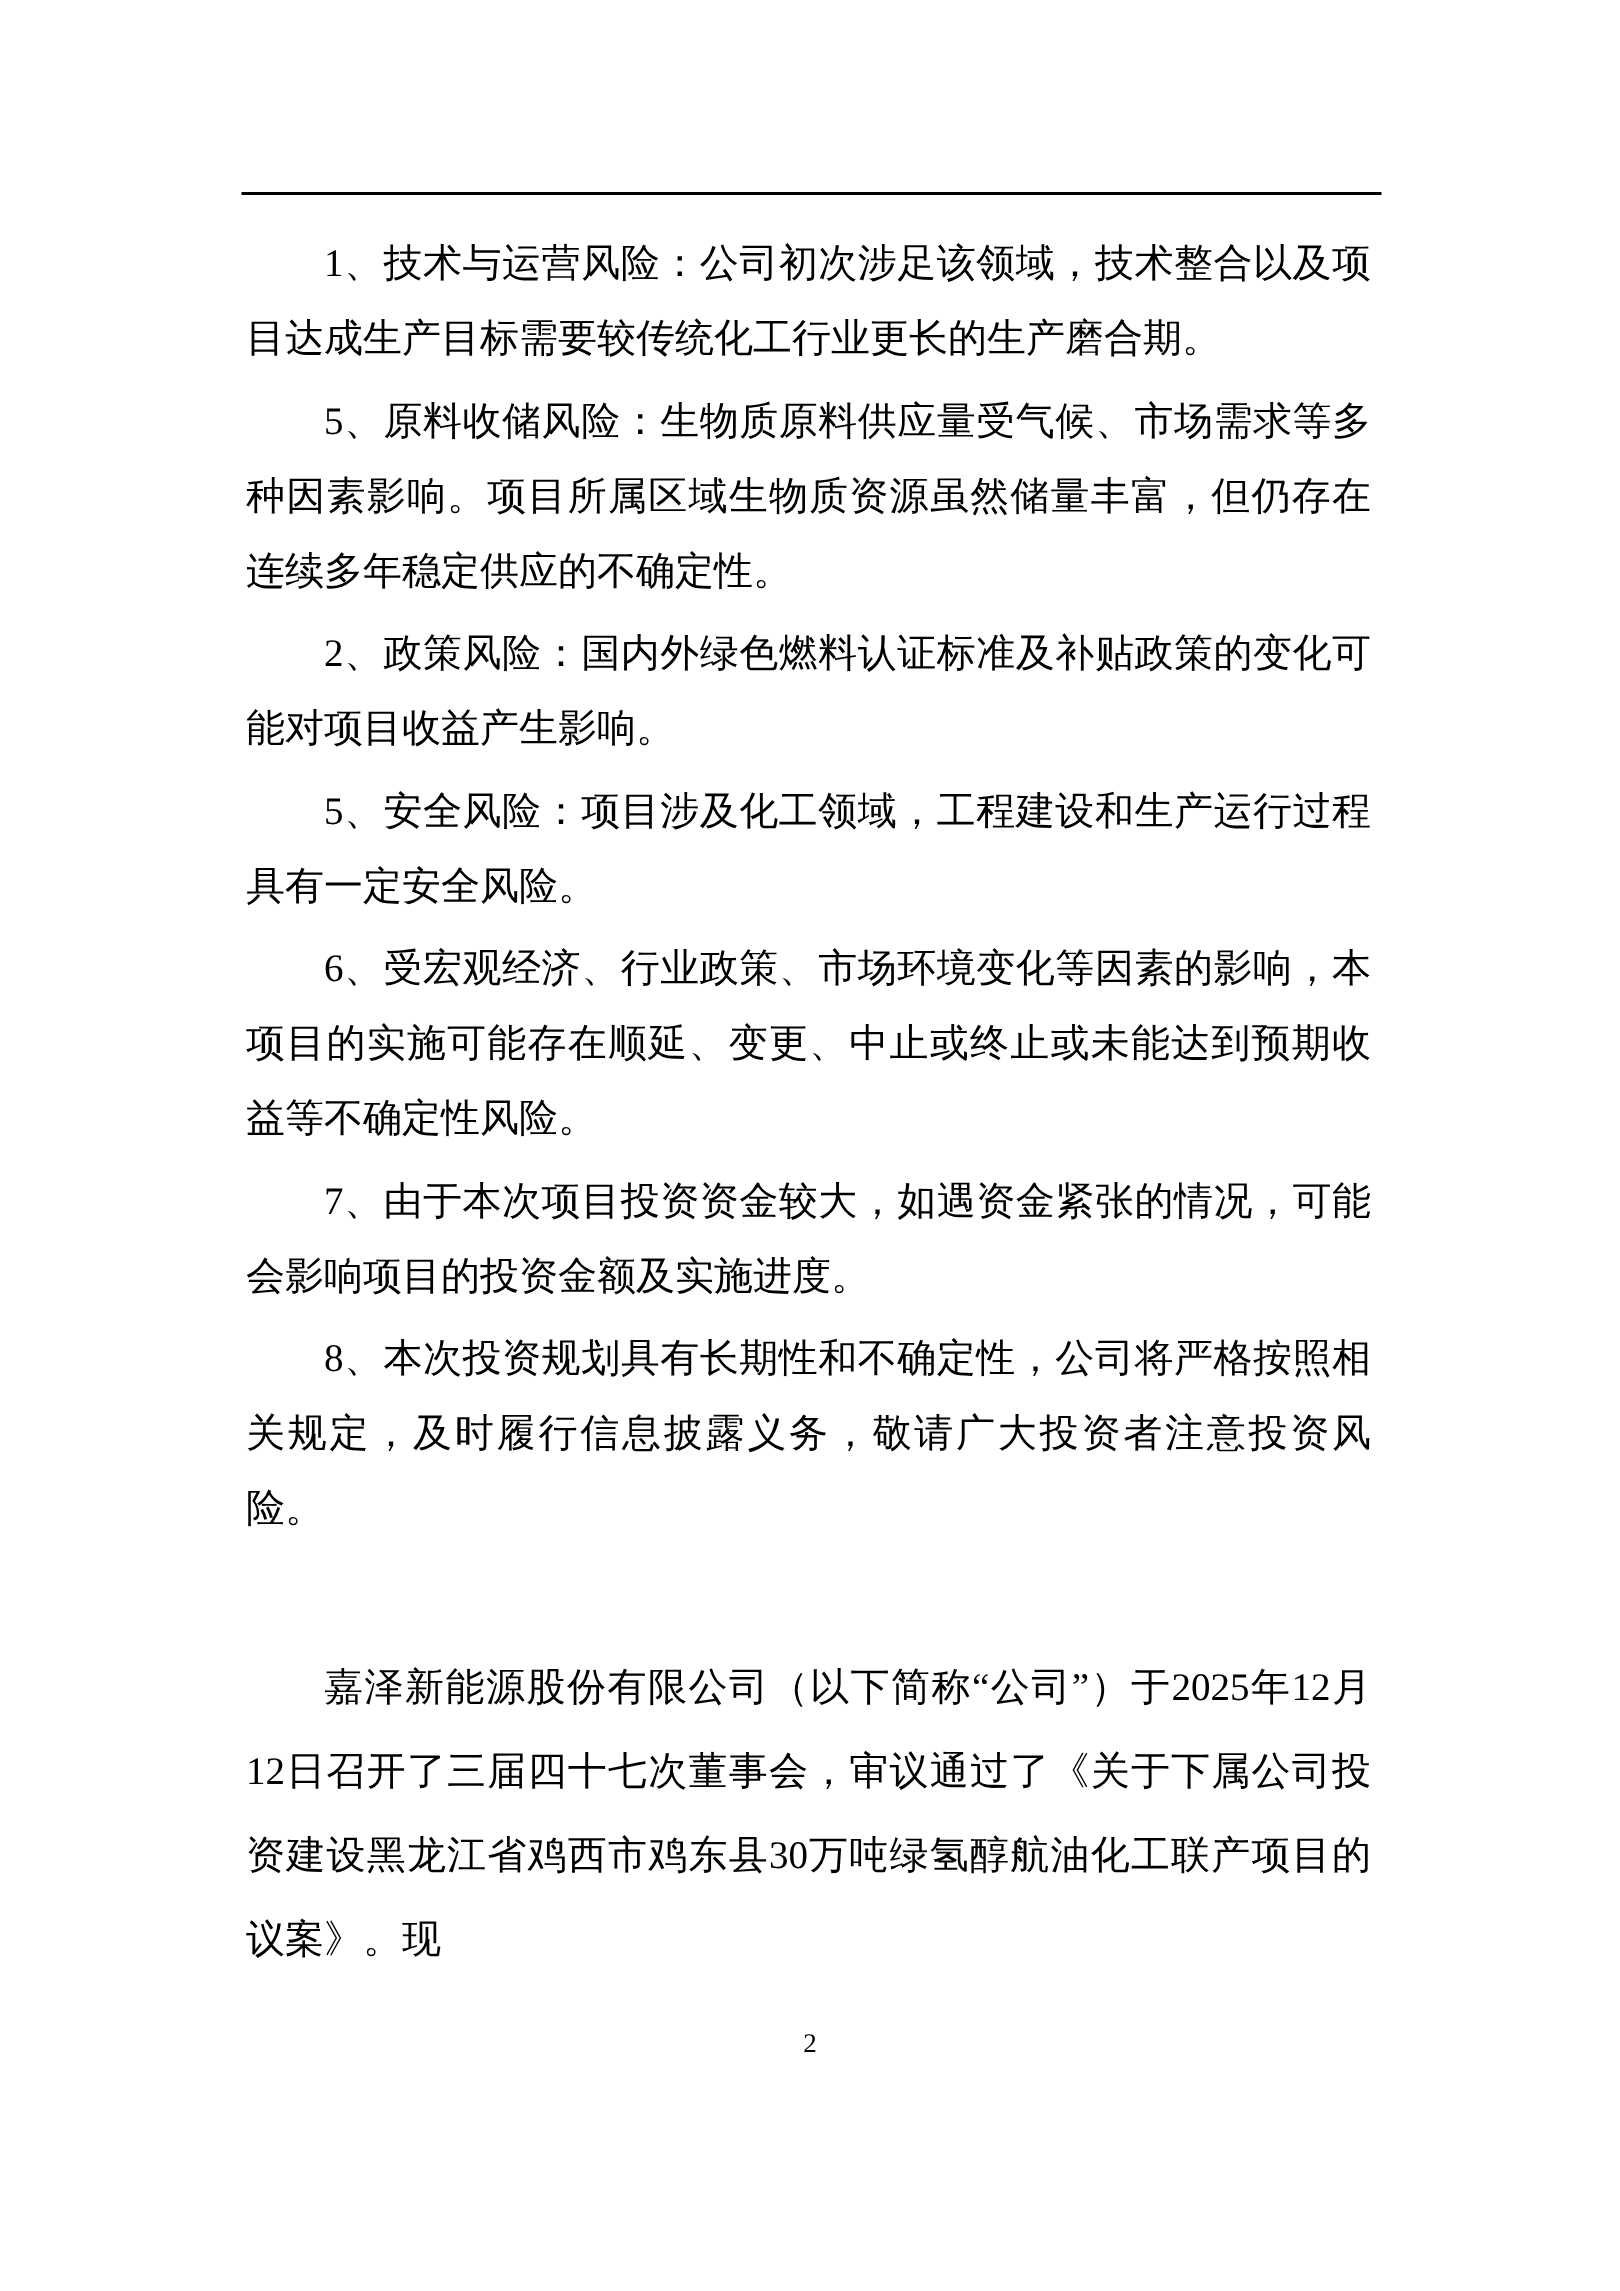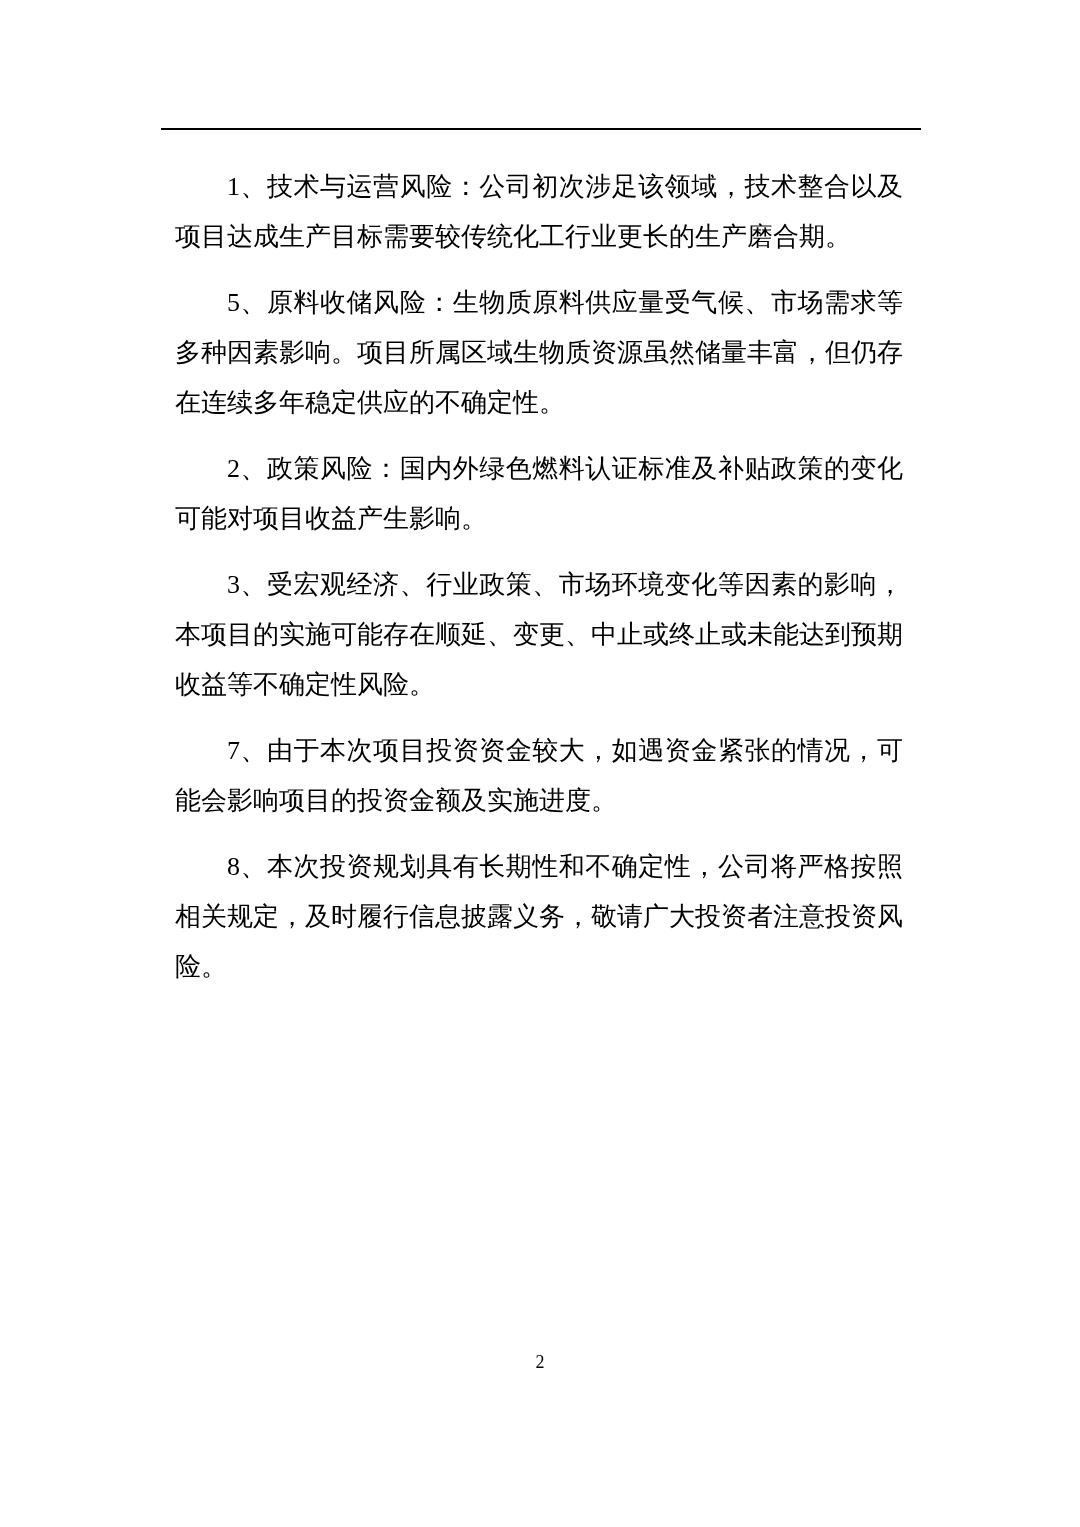--- a/index.html
+++ b/index.html
@@ -24,21 +24,21 @@
     height: 2px;
     background: #000000;
   }
   .doc-body {
     position: absolute;
     left: 159px;
     top: 146px;
     width: 760px;
   }
   .para {
-    margin: 16px;
+    margin: 5px;
     font-size: 26px;
     line-height: 50px;
     text-align: justify;
     text-indent: 2em;
     color: #000000;
     letter-spacing: 0;
   }
   .para.closing {
     line-height: 56px;
   }
@@ -60,23 +60,25 @@
 <body>
 
 <div class="page">
   <div class="header-rule"></div>
 
   <div class="doc-body">
     <div>
         <p class="para">1、技术与运营风险：公司初次涉足该领域，技术整合以及项目达成生产目标需要较传统化工行业更长的生产磨合期。</p>
         <p class="para">5、原料收储风险：生物质原料供应量受气候、市场需求等多种因素影响。项目所属区域生物质资源虽然储量丰富，但仍存在连续多年稳定供应的不确定性。</p>
         <p class="para">2、政策风险：国内外绿色燃料认证标准及补贴政策的变化可能对项目收益产生影响。</p>
-        <p class="para">3、受宏观经济、行业政策、市场环境变化等因素的影响，本项目的实施可能存在顺延、变更、中止或终止或未能达到预期收益等不确定性风险。</p>
+        <p class="para">5、安全风险：项目涉及化工领域，工程建设和生产运行过程具有一定安全风险。</p>
+        <p class="para">6、受宏观经济、行业政策、市场环境变化等因素的影响，本项目的实施可能存在顺延、变更、中止或终止或未能达到预期收益等不确定性风险。</p>
         <p class="para">7、由于本次项目投资资金较大，如遇资金紧张的情况，可能会影响项目的投资金额及实施进度。</p>
         <p class="para">8、本次投资规划具有长期性和不确定性，公司将严格按照相关规定，及时履行信息披露义务，敬请广大投资者注意投资风险。</p>
       </div>
 
     <div class="blank-line"></div>
 
+    <p class="para closing">嘉泽新能源股份有限公司（以下简称“公司”）于2025年12月12日召开了三届四十七次董事会，审议通过了《关于下属公司投资建设黑龙江省鸡西市鸡东县30万吨绿氢醇航油化工联产项目的议案》。现</p>
   </div>
 
   <div class="page-number">2</div>
 </div>
 
 </body></html>

